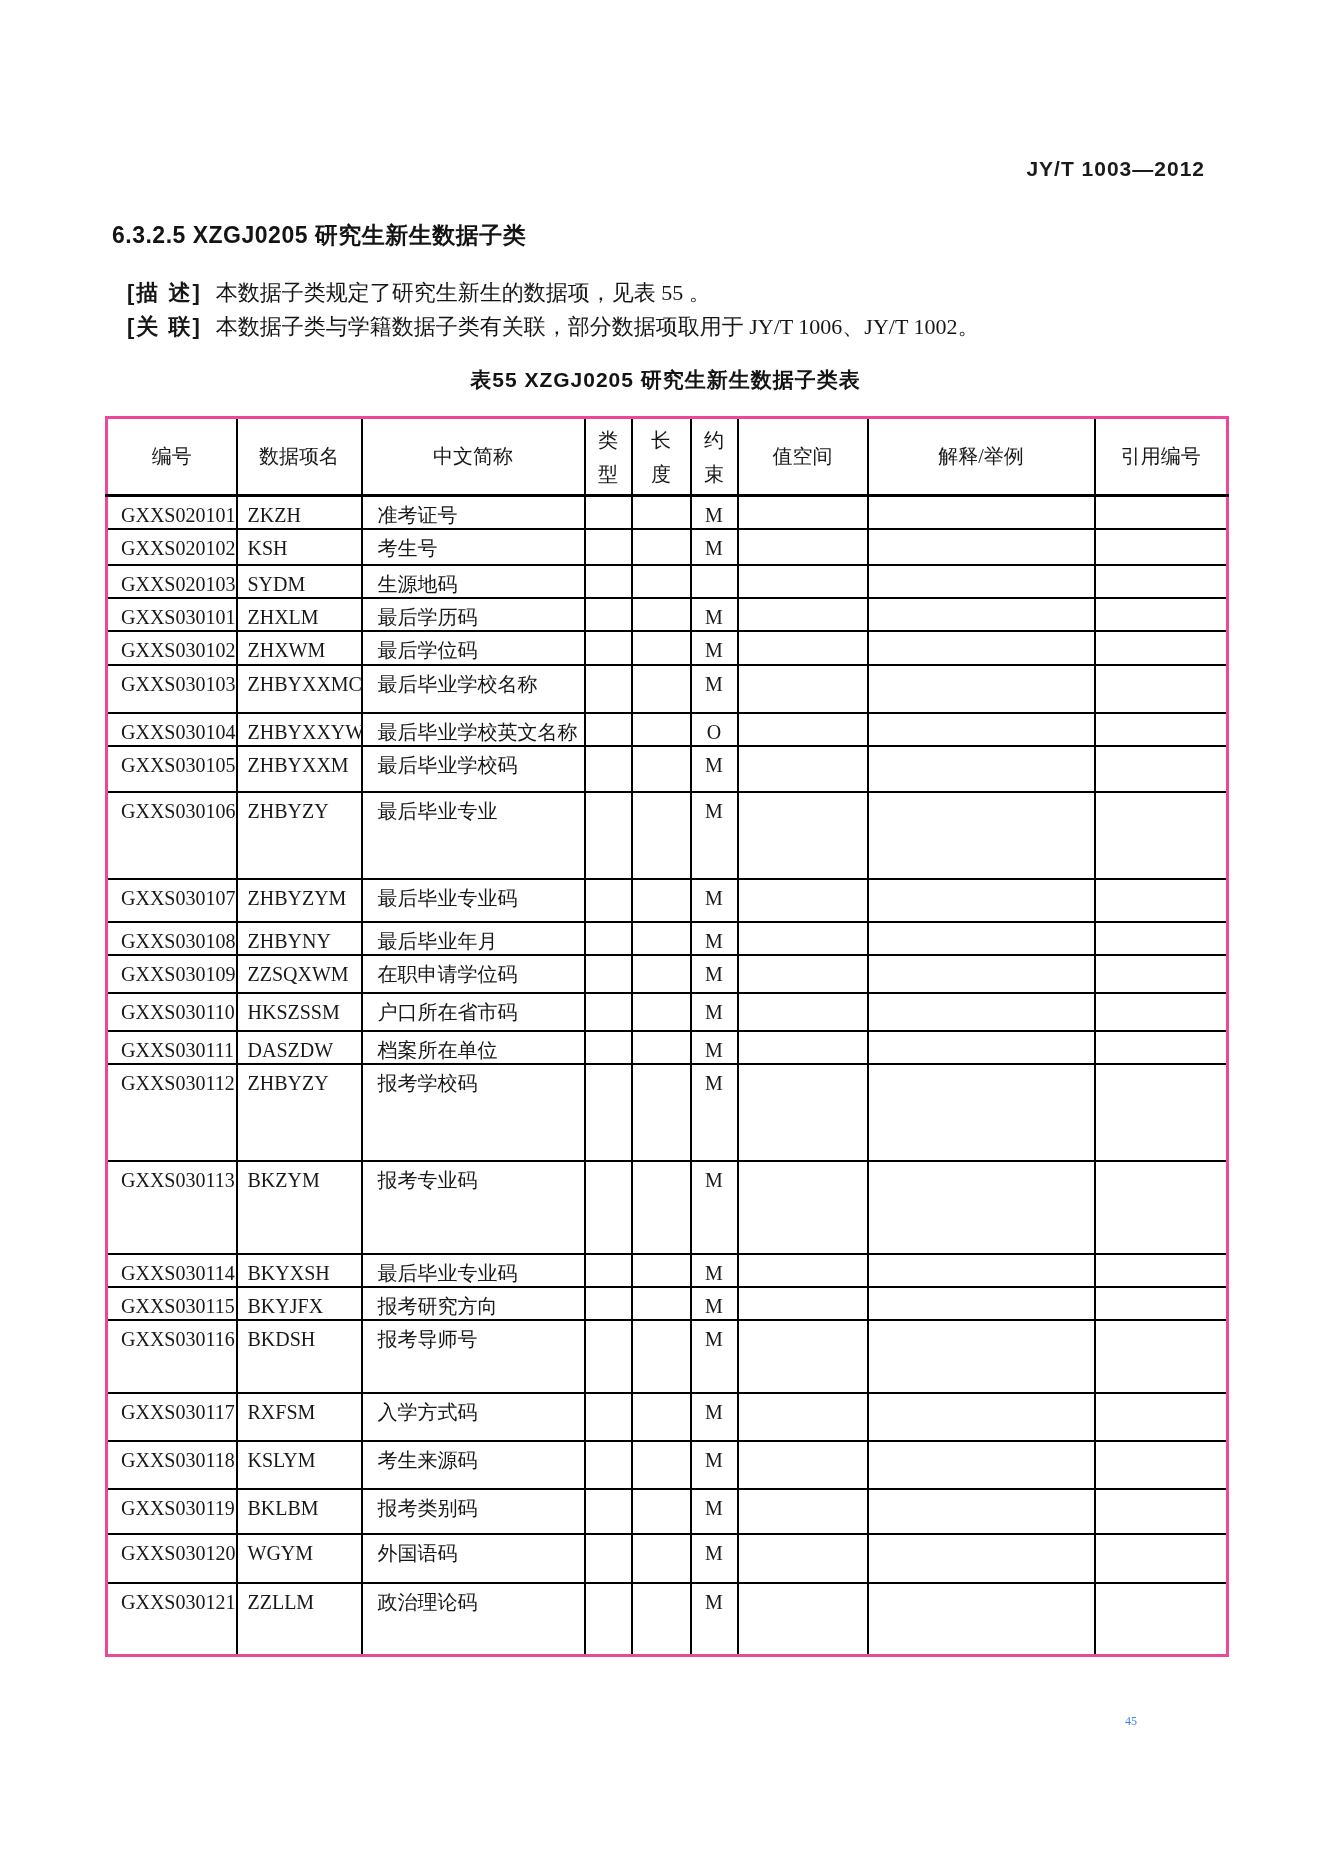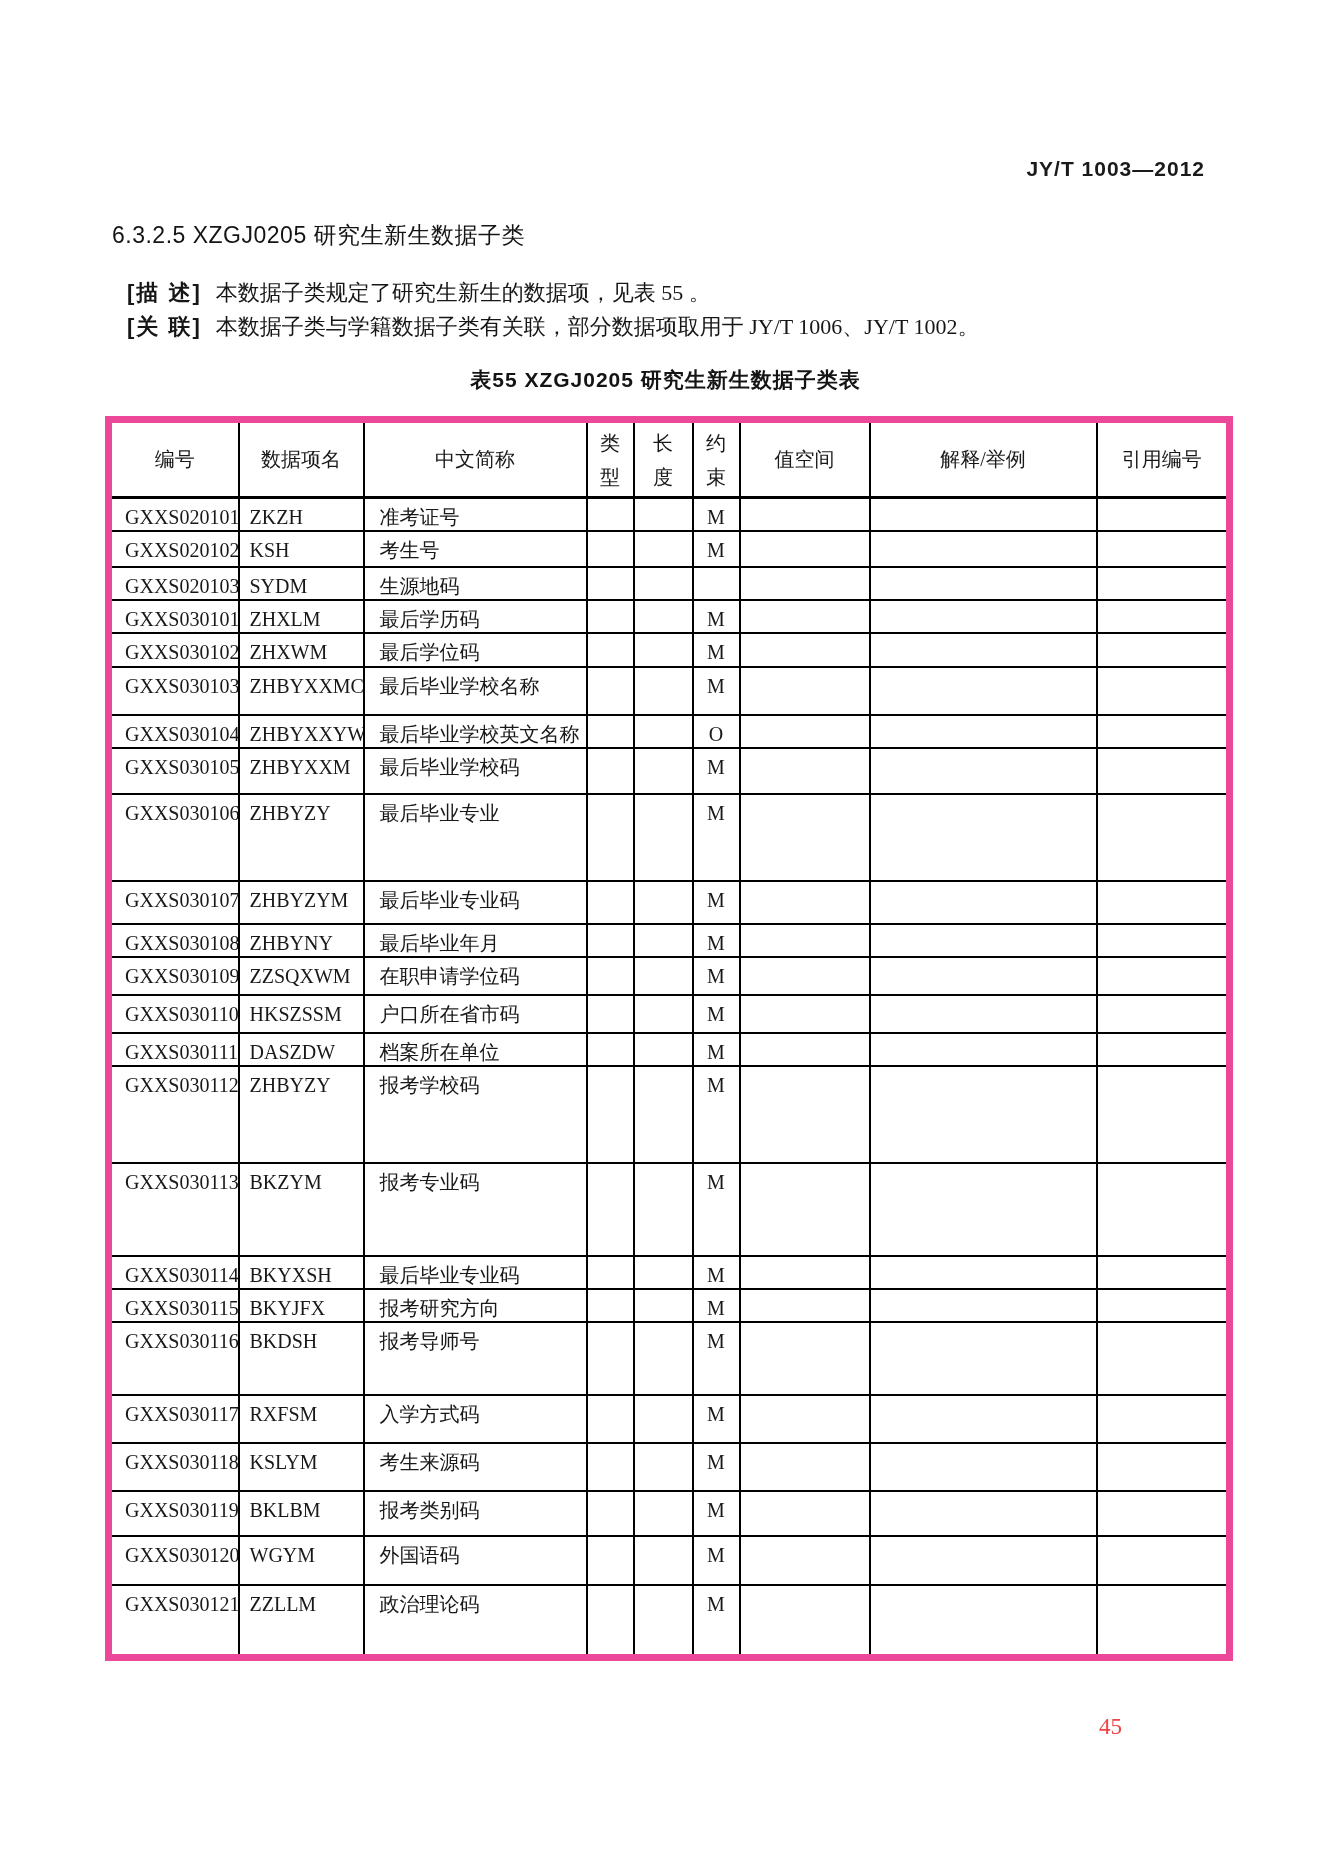--- a/index.html
+++ b/index.html
@@ -15,41 +15,41 @@
   }
   .doc-header {
     position:absolute; top:157px; right:118px;
     font-family:"Liberation Sans","DejaVu Sans",sans-serif;
     font-weight:600; font-size:21px; letter-spacing:1px;
     color:#1a1a1a;
   }
   .section-heading {
     position:absolute; top:220px; left:112px;
     font-family:"Liberation Sans","DejaVu Sans",sans-serif;
-    font-weight:normal; font-size:23px; letter-spacing:0.5px;
+    font-weight:bold; font-size:23px; letter-spacing:0.5px;
     color:#141414;
   }
   .paragraphs { position:absolute; top:276px; left:127px; width:1100px; }
   .paragraphs p { line-height:34px; font-size:22px; color:#161616; }
   .para-label {
     font-family:"Liberation Sans","DejaVu Sans",sans-serif;
     font-weight:bold; margin-right:14px; letter-spacing:2px;
   }
   .table-title {
     position:absolute; top:366px; left:105px; width:1121px;
     text-align:center;
     font-family:"Liberation Sans","DejaVu Sans",sans-serif;
     font-weight:bold; font-size:21px; letter-spacing:1px;
     color:#141414;
   }
   table.data-table {
     position:absolute; top:416px; left:105px;
     width:1121px;
     border-collapse:collapse; table-layout:fixed;
-    border:7px solid #ec4899;
+    border:3px solid #ec4899;
     background:#fff;
   }
   .data-table th, .data-table td {
     border:2px solid #000;
     font-size:20px; color:#181818;
     overflow:hidden; white-space:nowrap;
   }
   .data-table thead tr { height:78px; }
   .data-table th {
     font-weight:normal; text-align:center; vertical-align:middle;
@@ -58,22 +58,22 @@
   .data-table th .vwrap {
     display:flex; flex-direction:column; align-items:center;
     justify-content:center; gap:12px; line-height:22px;
   }
   .data-table td { vertical-align:top; padding-top:5px; line-height:26px; }
   .data-table td.c0 { padding-left:13px; }
   .data-table td.c1 { padding-left:10px; }
   .data-table td.c2 { padding-left:15px; }
   .data-table td.c5 { text-align:center; }
   .page-number {
-    position:absolute; top:1714px; left:1099px;
-    font-size:23px; color:#ef4444;
+    position:absolute; top:1714px; left:1125px;
+    font-size:12px; color:#3b82f6;
   }
 </style>
 </head>
 <body>
 
 <div class="page">
 
   <div class="doc-header">JY/T 1003—2012</div>
 
   <div class="section-heading">6.3.2.5  XZGJ0205 研究生新生数据子类</div>

